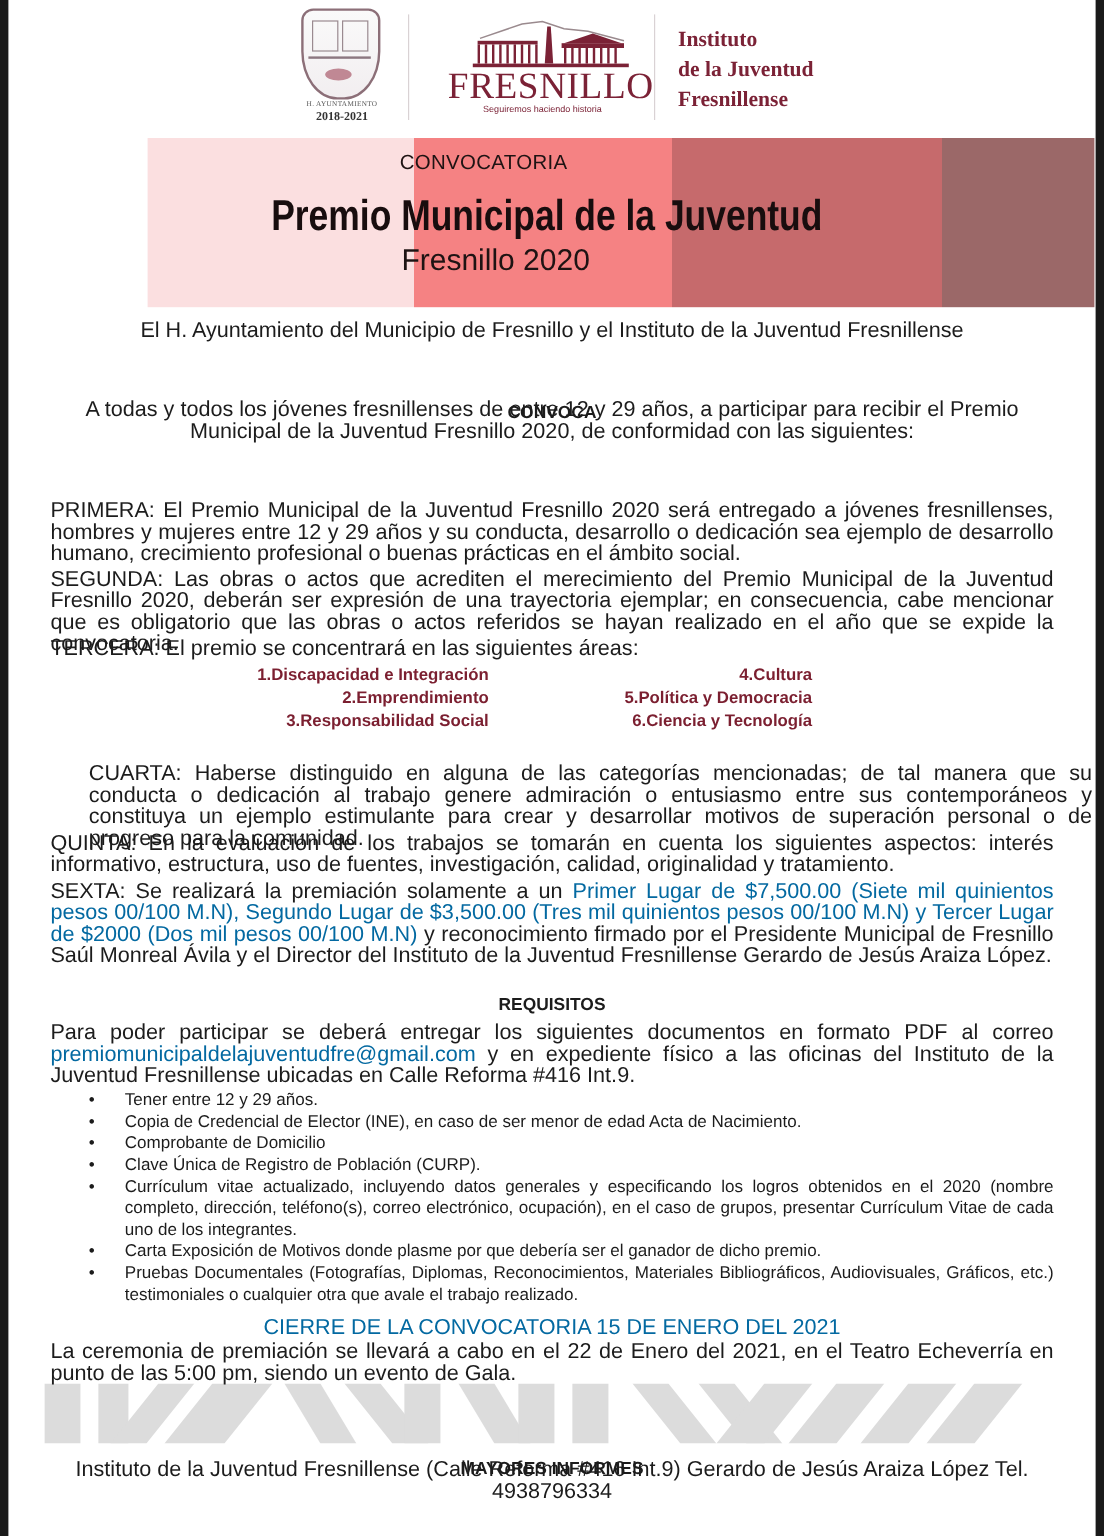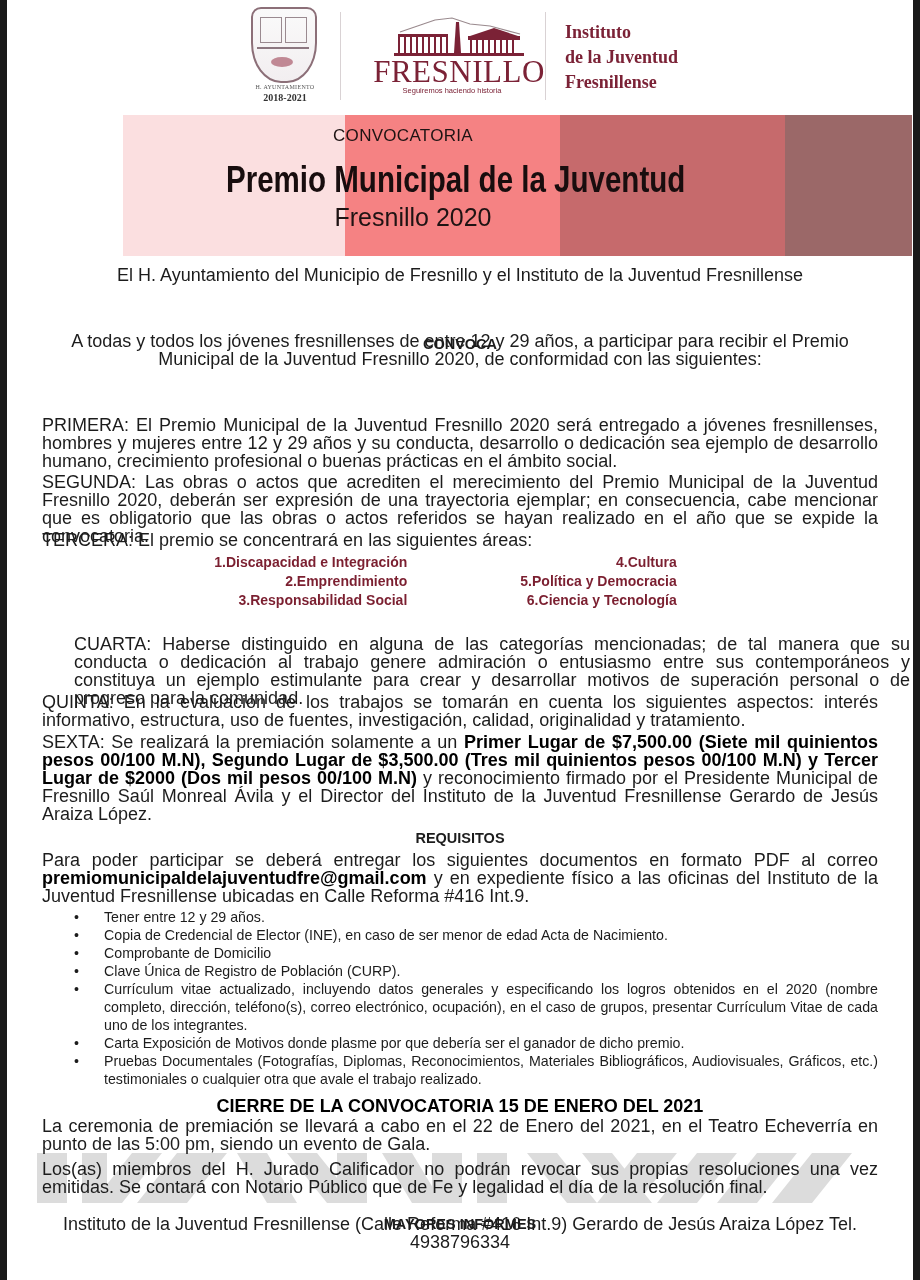--- a/index.html
+++ b/index.html
@@ -68,21 +68,21 @@
   }
   .fres2020 {
     position: absolute; left: 140px; top: 88px; width: 300px; text-align: center;
     font-size: 25px; color: #1e1313;
   }
   
   .txt { position: absolute; left: 35px; width: 836px; font-size: 18px; line-height: 18px; }
   .center { text-align: center; }
   .justify { text-align: justify; text-align-last: left; }
   .lab { font-weight: normal; }
-  .red { color: #000000; font-weight: bold; }
+  .red { color: #0369a1; font-weight: normal; }
   .heading { font-weight: bold; font-size: 14.5px; text-align: center; }
   .areas { position: absolute; left: 193px; top: 553px; width: 520px; font-family: "Liberation Sans", sans-serif; font-weight: bold; font-size: 14px; line-height: 19px; color: #7b1f30; }
   .areas .col { position: absolute; top: 0; text-align: right; }
   .areas .col.c2 { left: 306px; }
   .areas .row { white-space: nowrap; }
   .areas .num { display: inline-block; width: 26px; }
   .bullets { position: absolute; left: 67px; width: 804px; font-size: 14.2px; line-height: 18px; margin: 0; padding: 0; list-style: none; }
   .bullets li { position: relative; padding-left: 30px; text-align: justify; text-align-last: left; }
   .bullets li .dot { position: absolute; left: 0; top: 0; }
   .watermark { position: absolute; left: 30px; top: 1153px; width: 820px; height: 50px; opacity: 0.35; }
@@ -225,16 +225,15 @@
       <polygon points="490,0 520,0 560,50 530,50"></polygon>
       <polygon points="545,0 575,0 615,50 585,50"></polygon>
       <polygon points="600,0 640,0 600,50 560,50"></polygon>
       <polygon points="660,0 700,0 660,50 620,50"></polygon>
       <polygon points="720,0 760,0 720,50 680,50"></polygon>
       <polygon points="775,0 815,0 775,50 735,50"></polygon>
     </g>
   </svg>
 
   <div class="txt justify" style="top:1117px;">La ceremonia de premiación se llevará a cabo en el 22 de Enero del 2021, en el Teatro Echeverría en punto de las 5:00 pm, siendo un evento de Gala.</div>
-  <div class="txt justify" style="top:1160px;">Los(as) miembros del H. Jurado Calificador no podrán revocar sus propias resoluciones una vez emitidas. Se contará con Notario Público que de Fe y legalidad el día de la resolución final.</div>
   <div class="txt heading" style="top:1215px;">MAYORES INFORMES</div>
   <div class="txt center" style="top:1215px;">Instituto de la Juventud Fresnillense (Calle Reforma #416 Int.9) Gerardo de Jesús Araiza López Tel. 4938796334</div>
 </div>
 
 </body></html>

